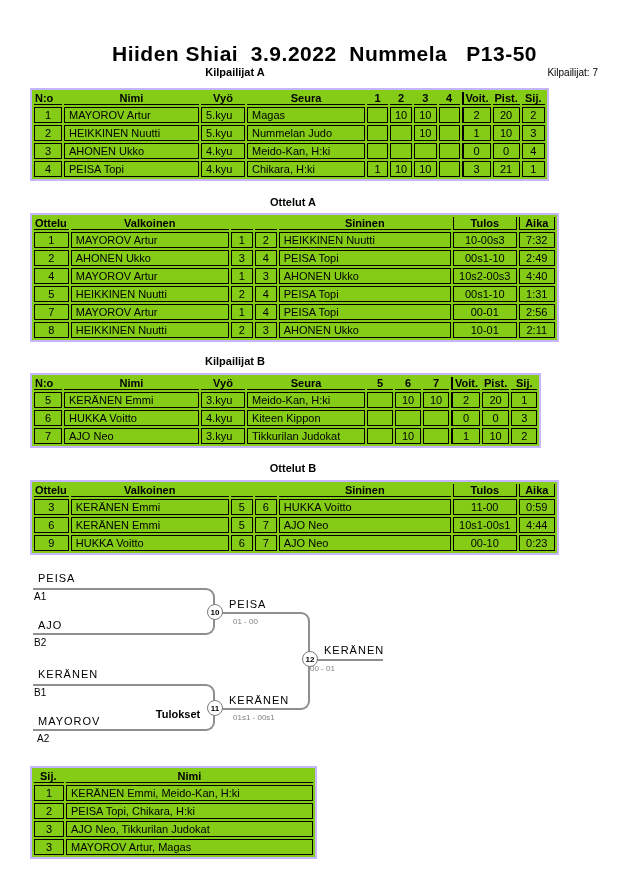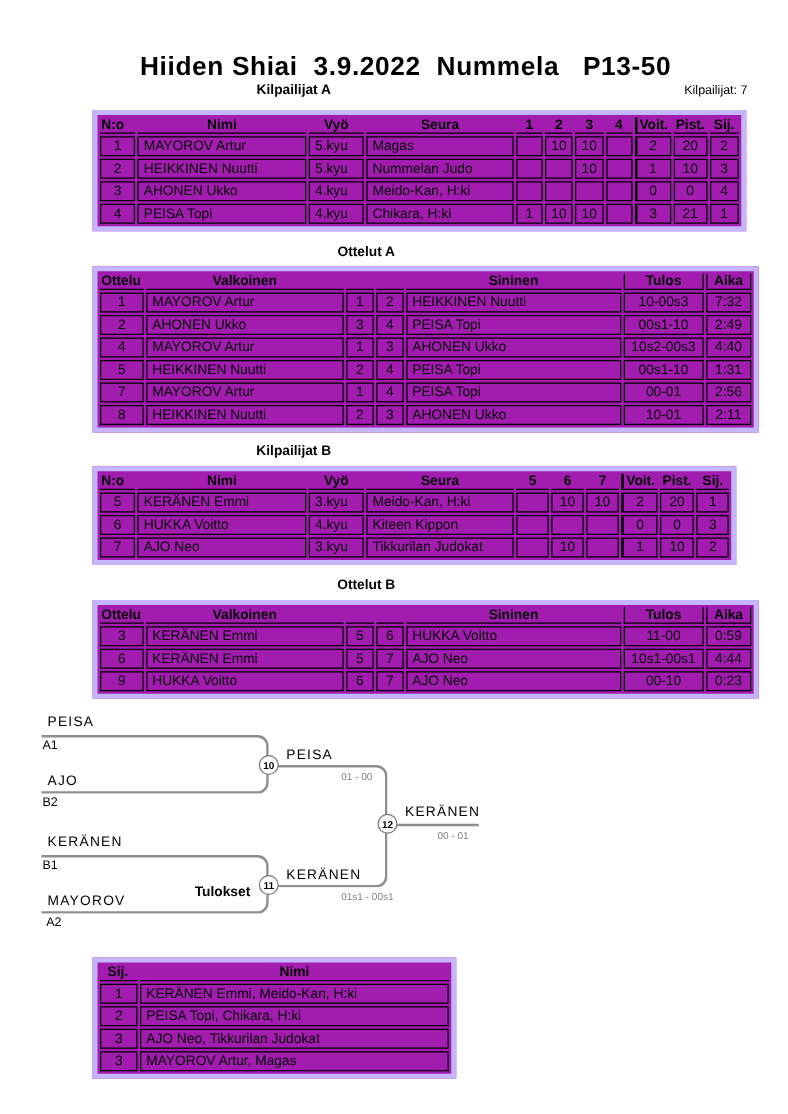--- a/index.html
+++ b/index.html
@@ -8,21 +8,21 @@
 
   .doc-title { position:absolute; left:112px; top:42px; font-size:21px; font-weight:bold; white-space:pre; letter-spacing:.5px; }
   .side-note { position:absolute; left:438px; top:67px; width:160px; text-align:right; font-size:10px; }
   .sec-title { position:absolute; font-weight:bold; font-size:11px; text-align:center; }
   #title-ka { left:30px; top:66px;  width:410px; }
   #title-oa { left:30px; top:196px; width:526px; }
   #title-kb { left:30px; top:355px; width:410px; }
   #title-ob { left:30px; top:462px; width:526px; }
   #title-t  { left:30px; top:708px; width:296px; }
 
-  table { position:absolute; border-collapse:separate; border-spacing:2px; border:4px solid #c4b5fd; table-layout:fixed; background:#a21caf;margin-left:44px; }
+  table { position:absolute; border-collapse:separate; border-spacing:2px; border:2px solid #c4b5fd; table-layout:fixed; background:#84cc16; }
   th { font-weight:bold; font-size:11px; height:13px; padding:0 2px; white-space:nowrap; text-align:center; border:none; border-bottom:1px solid #000; }
   td { border:1px solid #000; font-size:11px; height:16px; padding:1px 4px; white-space:nowrap; overflow:hidden; text-align:center; }
 
   #table-ka { left:30px; top:88px; }
   #table-oa { left:30px; top:213px; }
   #table-kb { left:30px; top:373px; }
   #table-ob { left:30px; top:480px; }
   #table-t  { left:30px; top:766px; }
 
   
@@ -45,21 +45,21 @@
   #br-pair1 { left:33px;  top:588px; width:182px; height:47px; }
   #br-pair2 { left:33px;  top:684px; width:182px; height:47px; }
   #br-conn  { left:215px; top:612px; width:95px;  height:98px; }
   #br-final { position:absolute; left:310px; top:659px; width:73px; height:0; border-top:2px solid #8f8f8f; }
   .br-circle { position:absolute; width:16px; height:16px; border:1px solid #7a7a7a; border-radius:50%; background:#fff; font-size:8px; font-weight:bold; display:flex; align-items:center; justify-content:center; z-index:2; }
   #circle-10 { left:207px; top:604px; }
   #circle-11 { left:207px; top:700px; }
   #circle-12 { left:302px; top:651px; }
   .br-name { position:absolute; font-size:11px; letter-spacing:1px; white-space:nowrap; }
   .br-seed { position:absolute; font-size:10px; white-space:nowrap; }
-  .br-score { position:absolute; font-size:8px; color:#808080; white-space:nowrap;margin-left:40px; }
+  .br-score { position:absolute; font-size:8px; color:#808080; white-space:nowrap; }
   #br-name-a1 { left:38px; top:572px; }  #br-seed-a1 { left:34px; top:591px; }
   #br-name-b2 { left:38px; top:619px; }  #br-seed-b2 { left:34px; top:637px; }
   #br-name-b1 { left:38px; top:668px; }  #br-seed-b1 { left:34px; top:687px; }
   #br-name-a2 { left:38px; top:715px; }  #br-seed-a2 { left:37px; top:733px; }
   #br-w10-name { left:229px; top:598px; } #br-w10-score { left:233px; top:617px; }
   #br-w11-name { left:229px; top:694px; } #br-w11-score { left:233px; top:713px; }
   #br-w12-name { left:324px; top:644px; } #br-w12-score { left:310px; top:664px; }
 </style>
 </head>
 <body>

